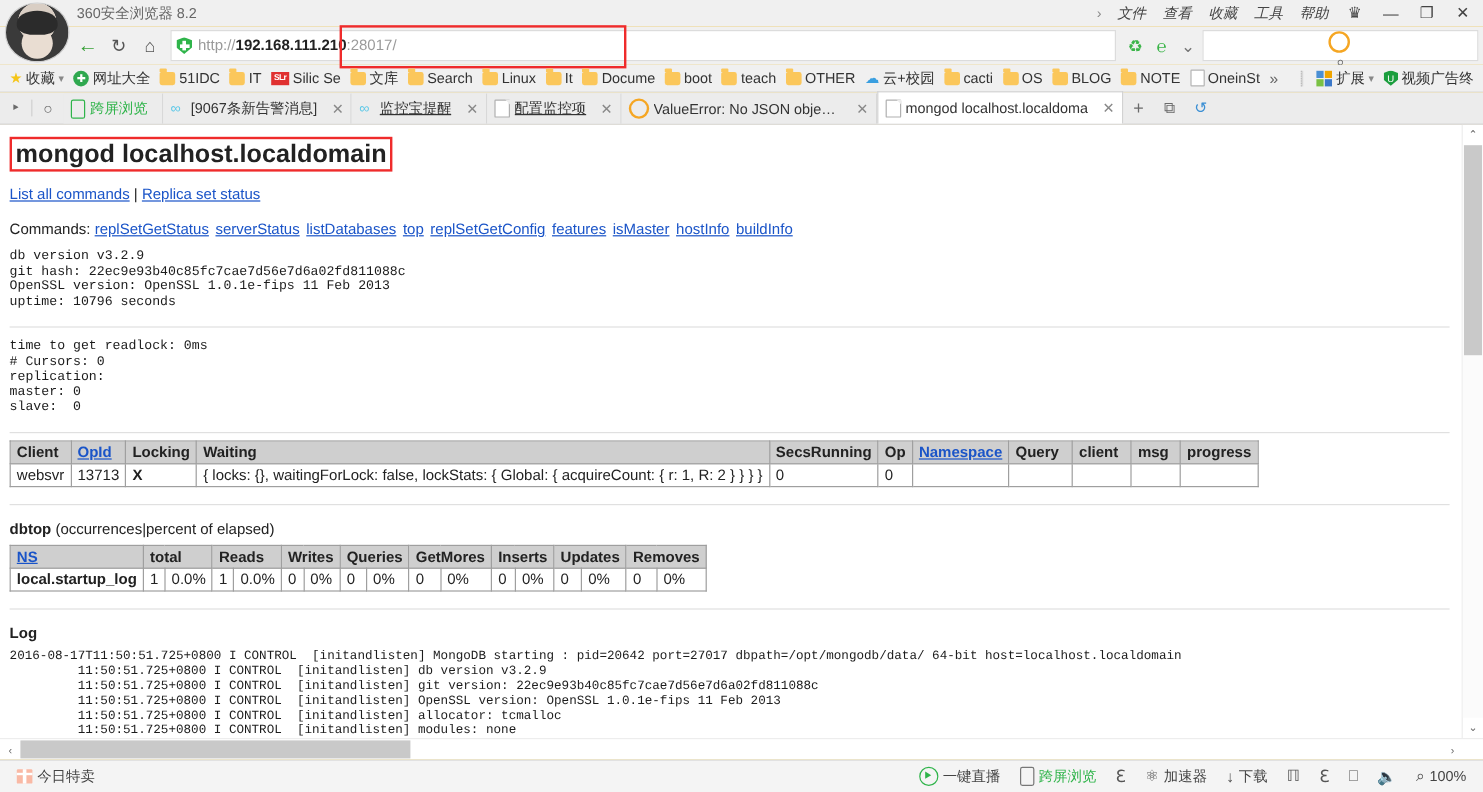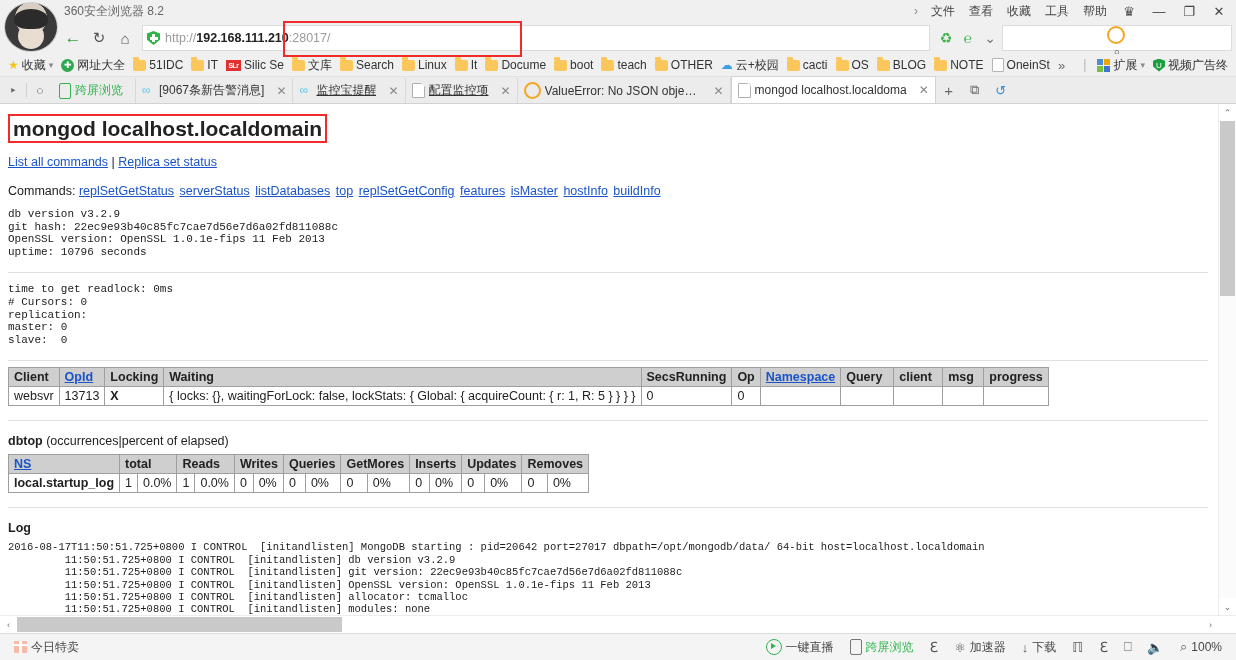--- a/index.html
+++ b/index.html
@@ -13,21 +13,21 @@
 
   
   .titlebar{height:22px;background:#f0f0f0;display:flex;align-items:center;position:relative;flex:none;}
   .avatar{position:absolute;left:4px;top:2px;width:52px;height:48px;border-radius:50%;
           background:radial-gradient(circle at 50% 32%, #efe6dd 0 22%, #d9cec4 23% 38%, #3a3a3a 39% 100%);
           overflow:hidden;border:1px solid #cfcfcf;z-index:5;}
   .avatar:after{content:"";position:absolute;left:9px;top:6px;width:34px;height:20px;border-radius:50% 50% 40% 40%;background:#2b2b2b;}
   .avatar:before{content:"";position:absolute;left:13px;top:20px;width:26px;height:26px;border-radius:50%;background:#e9ddd2;}
   .winttl{margin-left:64px;color:#666;font-size:12px;}
   .tb-right{margin-left:auto;display:flex;align-items:center;gap:0px;padding-right:2px;}
-  .tb-menu{color:#444;font-size:12px;padding:0 7px;line-height:22px;cursor:default;}
+  .tb-menu{color:#444;font-size:12px;padding:0 7px;line-height:22px;cursor:default;font-style:italic;}
   .chev{color:#8a8a8a;font-size:12px;padding:0 6px;}
   .wbtn{width:30px;height:22px;display:flex;align-items:center;justify-content:center;color:#444;font-size:13px;}
   .wbtn.vip{color:#4a4a4a;}
 
   
   .navbar{height:32px;background:#f0f0f0;display:flex;align-items:center;flex:none;padding-left:60px;}
   .nbtn{width:26px;height:26px;display:flex;align-items:center;justify-content:center;font-size:15px;color:#555;}
   .nbtn.back{color:#3aa13a;font-size:17px;}
   .urlwrap{position:relative;flex:1;display:flex;align-items:center;height:26px;margin:0 6px 0 4px;}
   .urlbox{flex:1;height:24px;background:#fff;border:1px solid #dcdcdc;display:flex;align-items:center;padding-left:4px;}
@@ -361,21 +361,21 @@
           <th><a href="#">Namespace</a></th>
           <th>Query</th>
           <th>client</th>
           <th>msg</th>
           <th>progress</th>
         </tr>
         <tr>
           <td>websvr</td>
           <td>13713</td>
           <td style="font-weight:bold">X</td>
-          <td>{ locks: {}, waitingForLock: false, lockStats: { Global: { acquireCount: { r: 1, R: 5 } } } }</td>
+          <td>{ locks: {}, waitingForLock: false, lockStats: { Global: { acquireCount: { r: 1, R: 2 } } } }</td>
           <td>0</td>
           <td>0</td>
           <td style="min-width:66px">&nbsp;</td>
           <td style="min-width:42px">&nbsp;</td>
           <td style="min-width:38px">&nbsp;</td>
           <td style="min-width:30px">&nbsp;</td>
           <td style="min-width:50px">&nbsp;</td>
         </tr>
       </tbody>
         </table>

